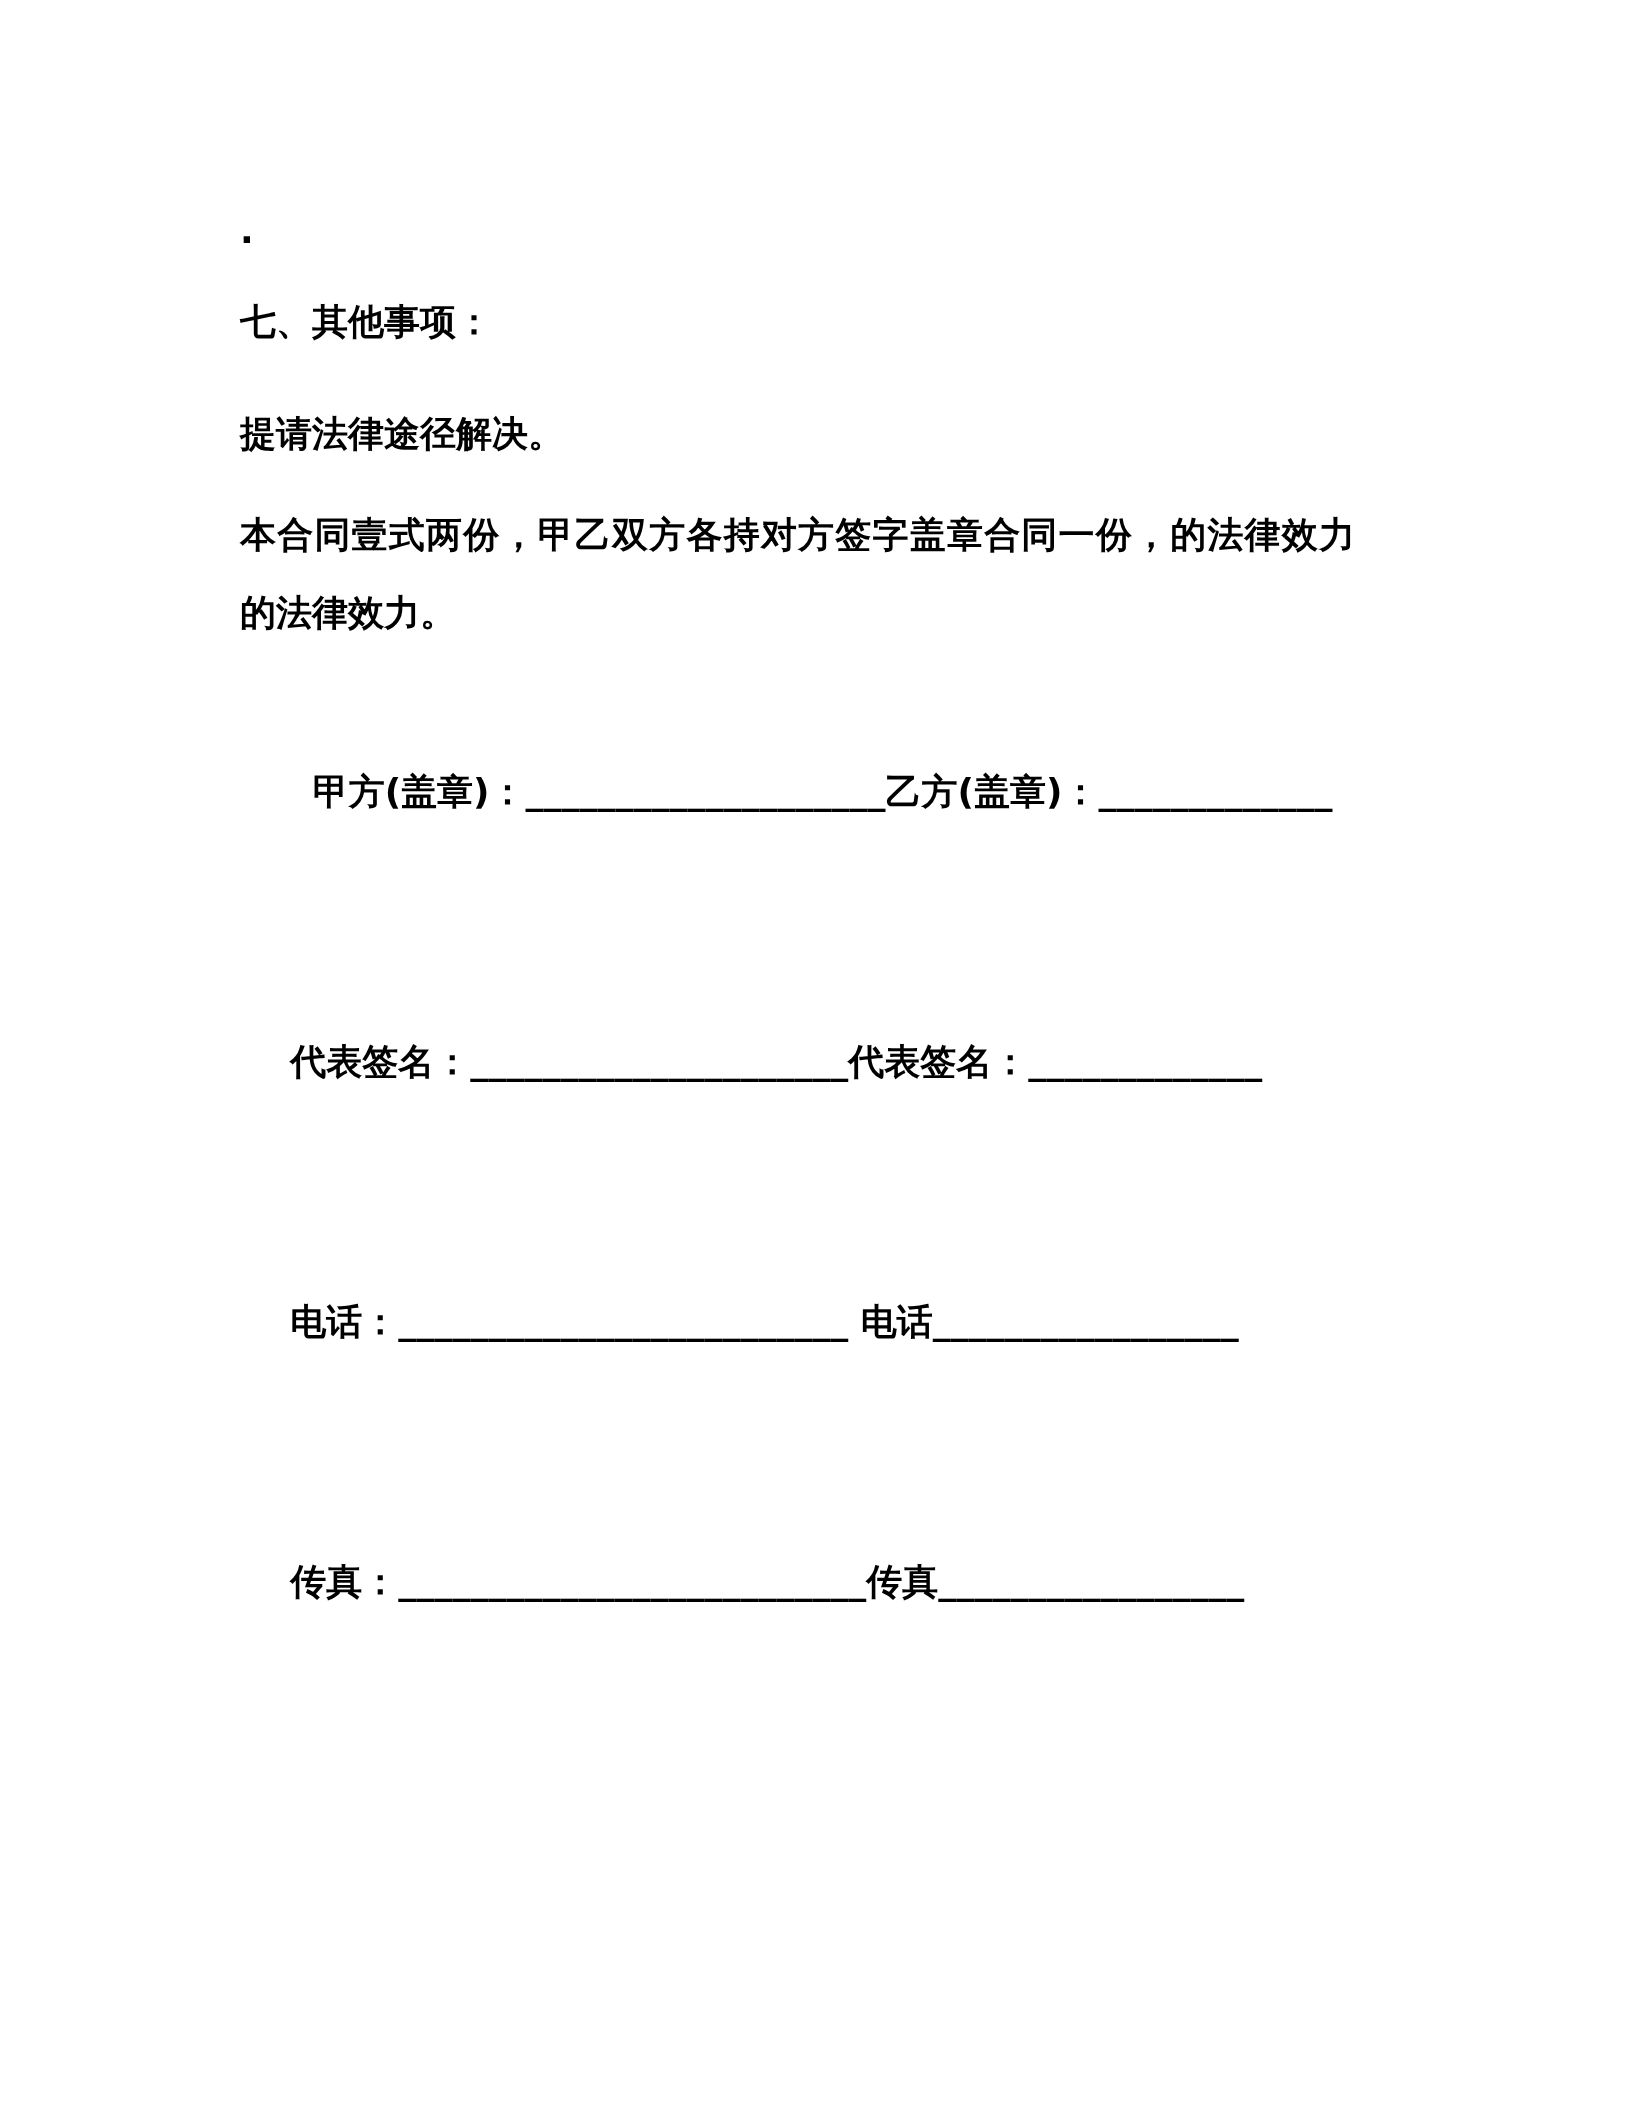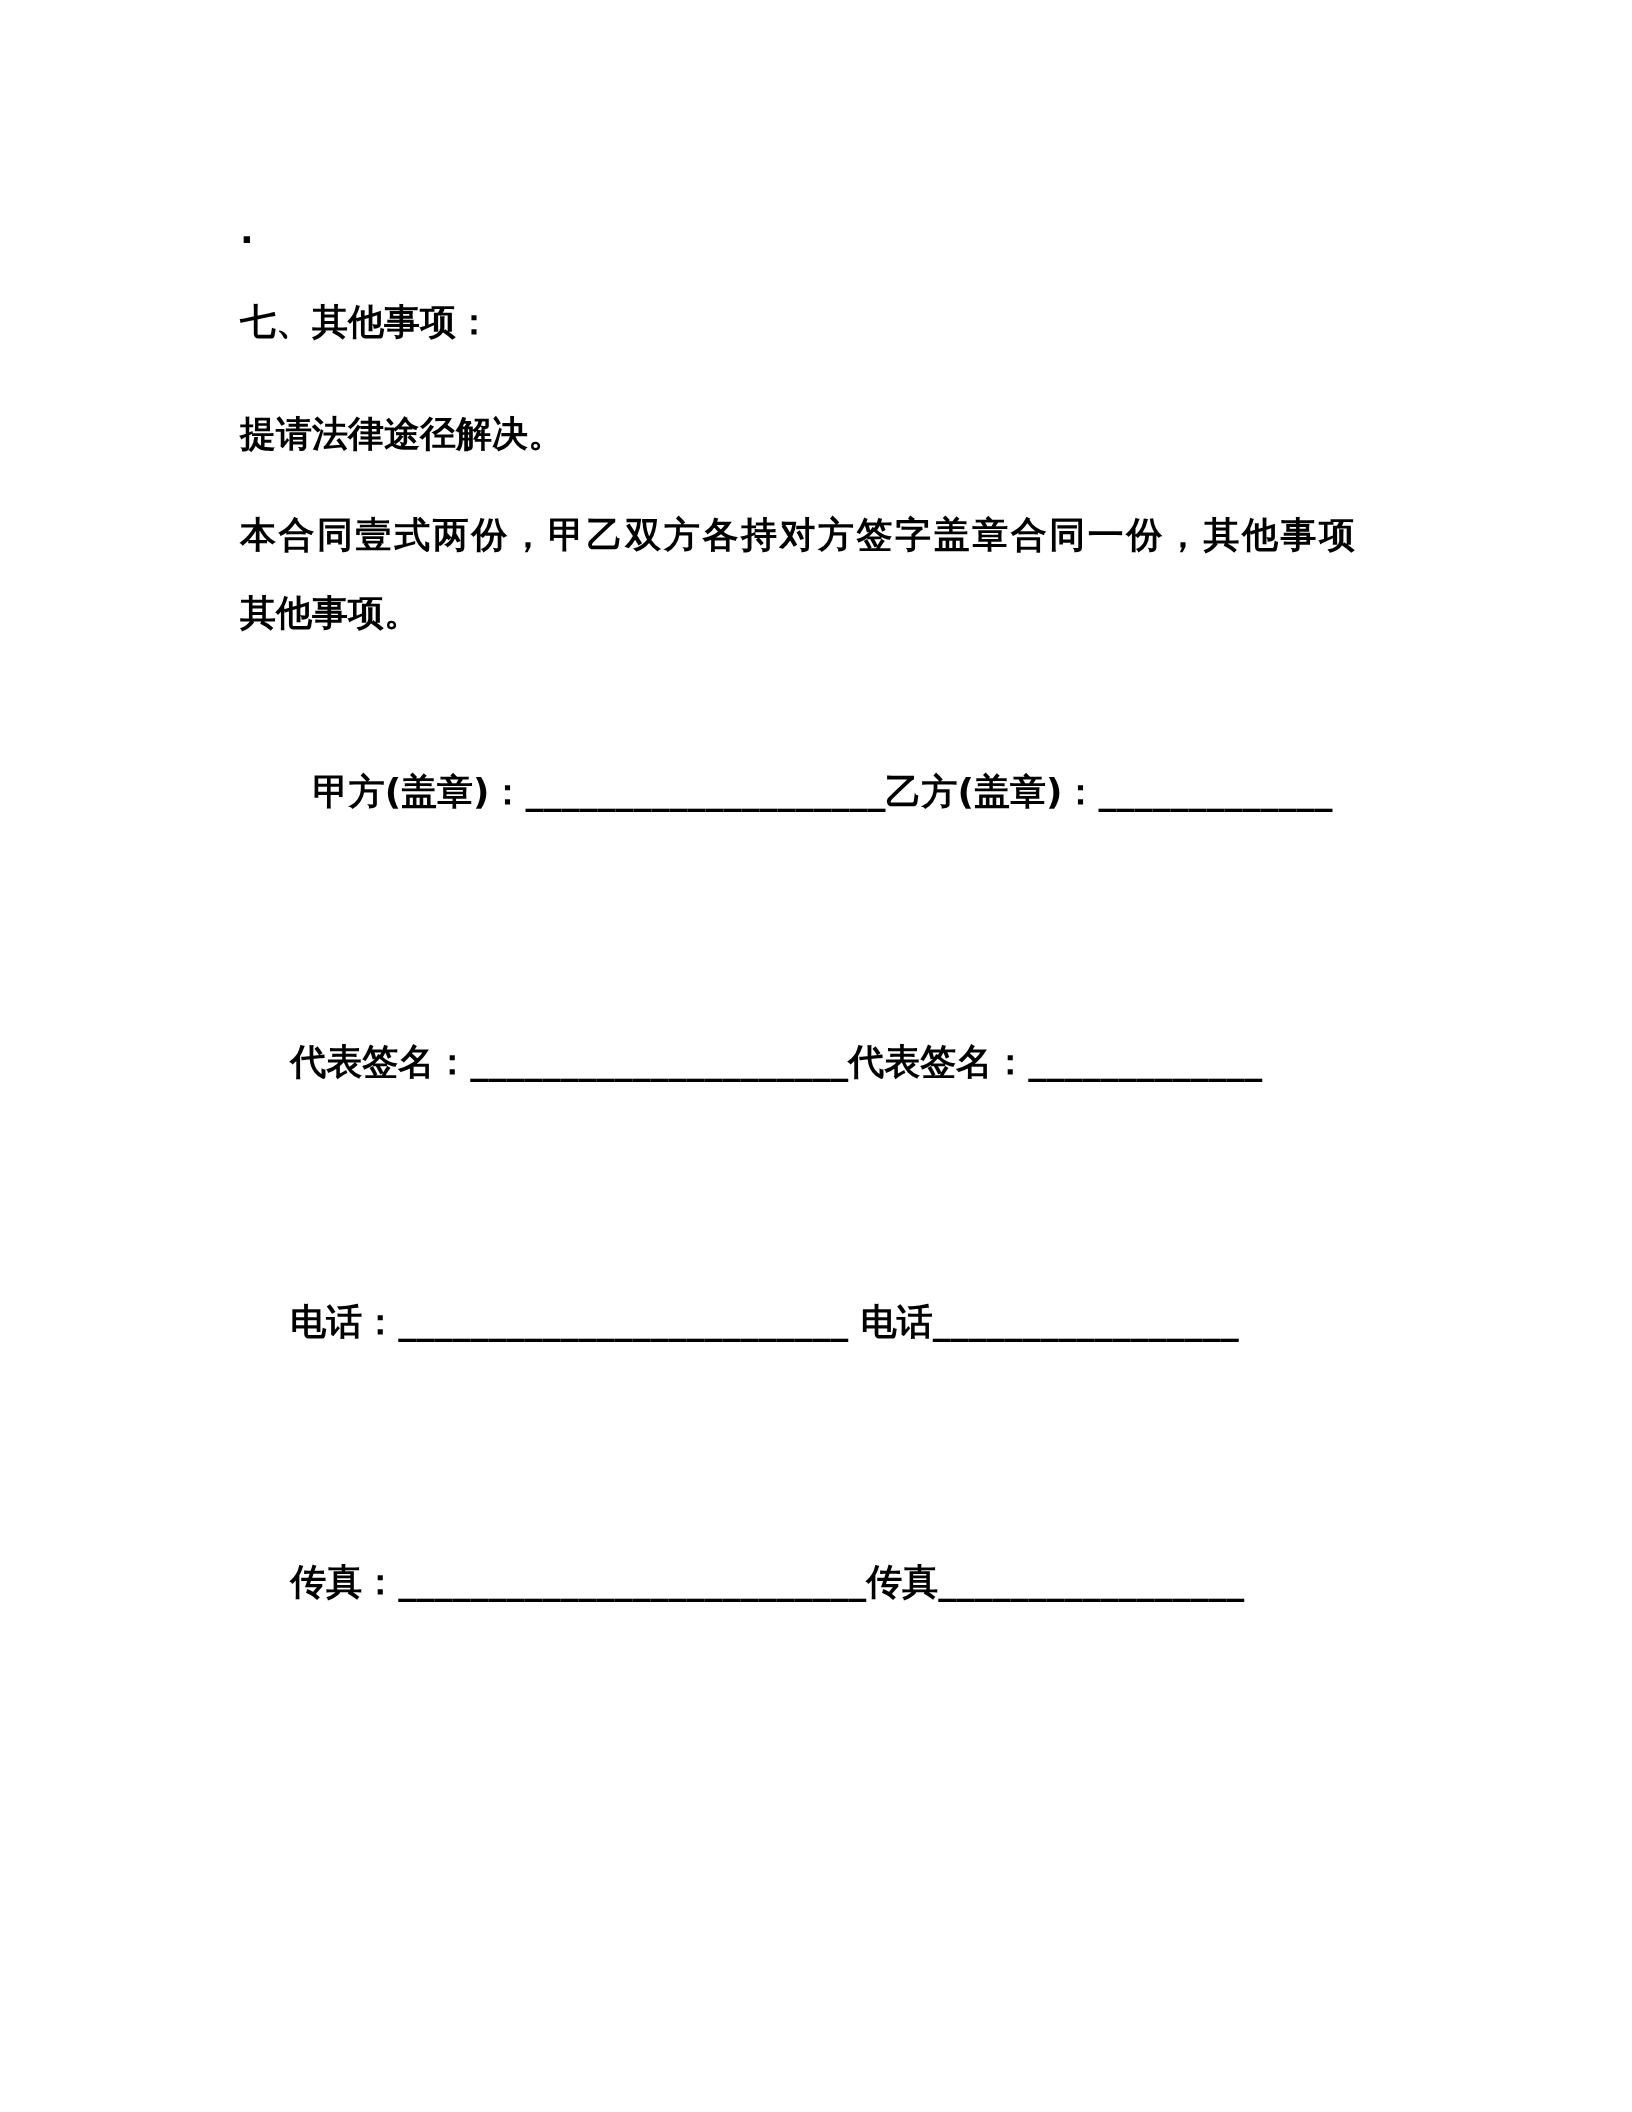--- a/index.html
+++ b/index.html
@@ -63,22 +63,22 @@
 
   <p class="line dot-line">.</p>
 
   <p class="line heading">七、其他事项：</p>
 
   <div class="para para-first">
     <div class="line">提请法律途径解决。</div>
   </div>
 
   <div class="para para-copies-first">
-    <div class="line justified-full">本合同壹式两份，甲乙双方各持对方签字盖章合同一份，其他事项</div>
-    <div class="line">其他事项。</div>
+    <div class="line justified-full">本合同壹式两份，甲乙双方各持对方签字盖章合同一份，的法律效力</div>
+    <div class="line">的法律效力。</div>
   </div>
 
   <p class="line form-line form-line-1">
     <span>甲方(盖章)：</span><span class="blank">____________________</span><span></span><span>乙方(盖章)：</span><span class="blank">_____________</span>
   </p>
 
   <p class="line form-line form-line-2">
     <span>代表签名：</span><span class="blank">_____________________</span><span></span><span>代表签名：</span><span class="blank">_____________</span>
   </p>
 

